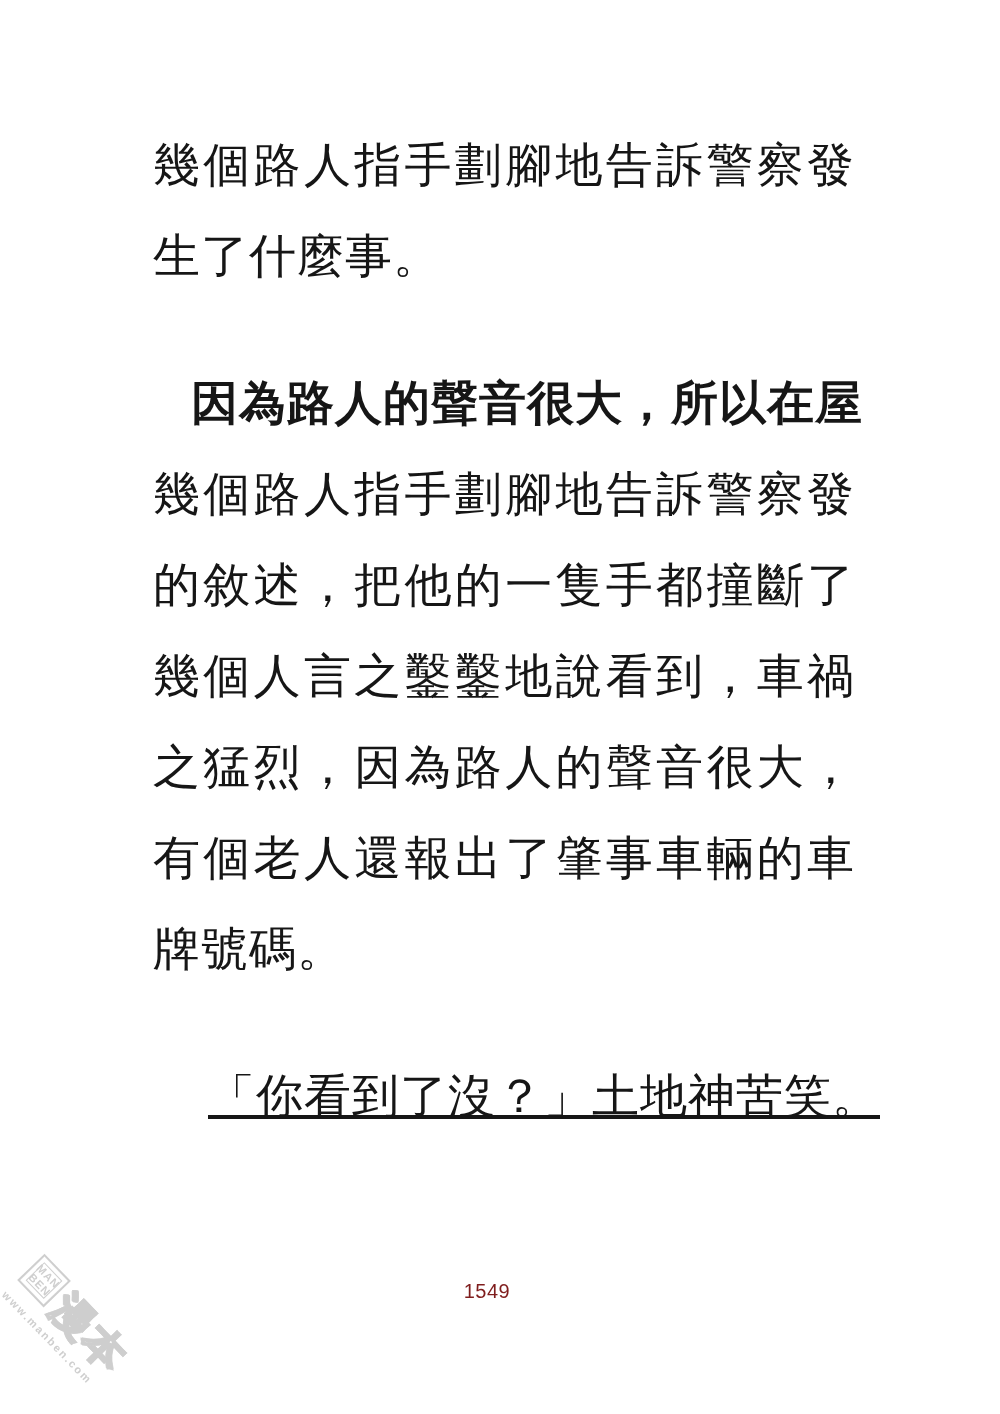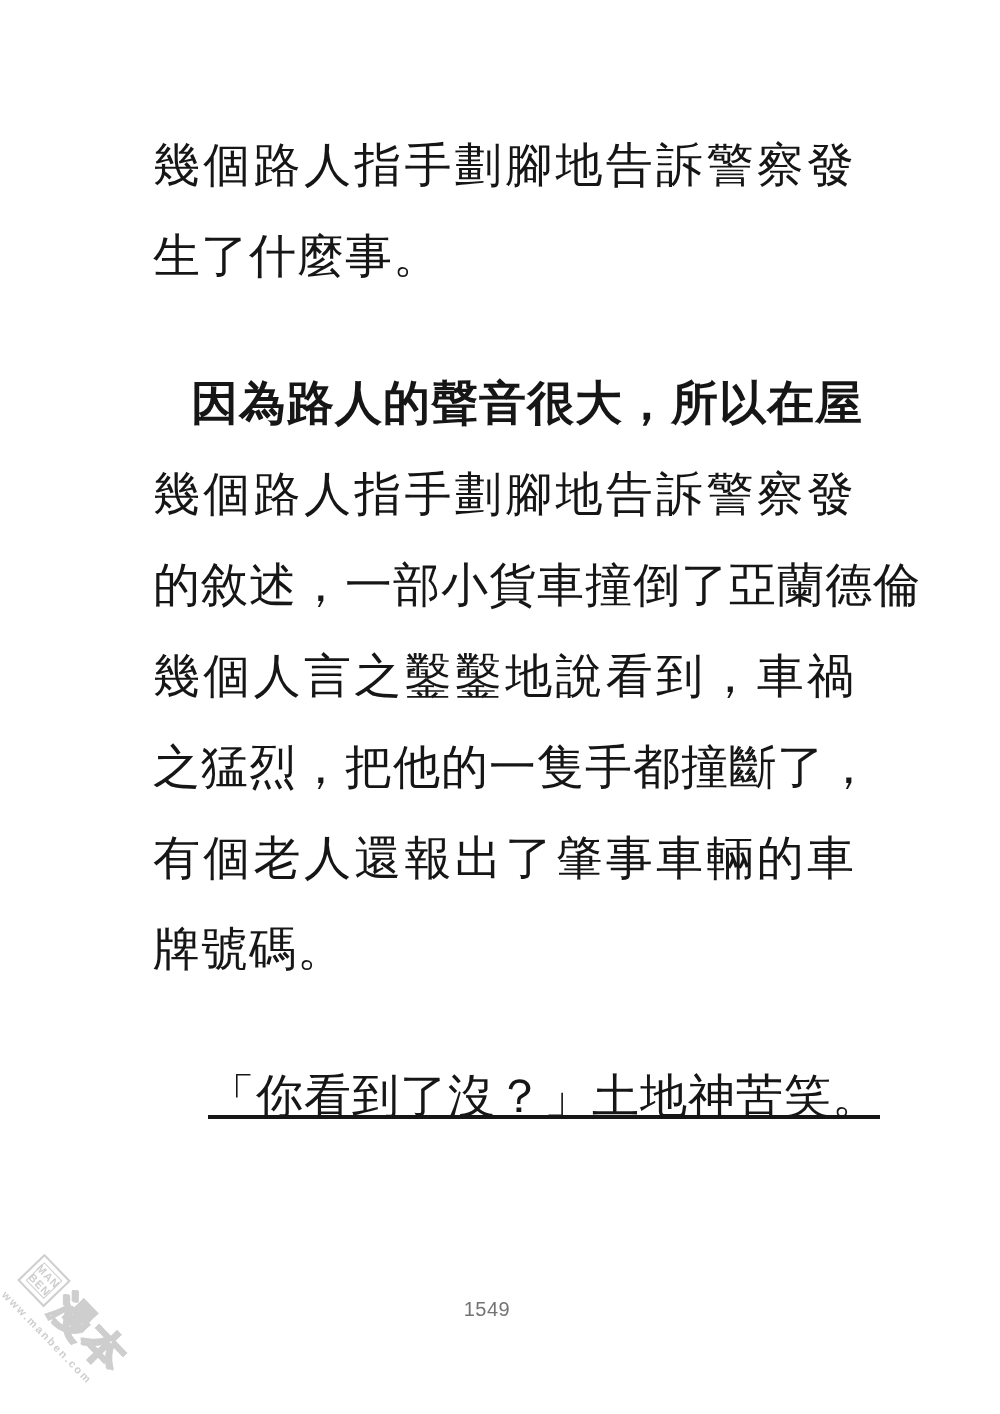--- a/index.html
+++ b/index.html
@@ -43,23 +43,22 @@
   .line.indent-1 { padding-left: 38px; font-weight: bold; }
   .line.indent-2 { padding-left: 55px; text-decoration: underline; }
   
   .page-number {
     position: absolute;
     left: 0;
     right: 0;
     top: 1280px;
     text-align: center;
     font-size: 20px;
-    color: #737373;
+    color: #7f1d1d;
     letter-spacing: 0.5px;
-    margin-top: 18px;
   }
   
   .watermark {
     position: absolute;
     left: 24px;
     top: 1262px;
     width: 160px;
     transform: rotate(46deg);
     transform-origin: 20px 20px;
     color: #c3c3c3;
@@ -113,23 +112,23 @@
   <main class="text-block">
 
     <div class="para">
       <div class="line">幾個路人指手劃腳地告訴警察發</div>
       <div class="line short">生了什麼事。</div>
     </div>
 
     <div class="para">
       <div class="line indent-1">因為路人的聲音很大，所以在屋</div>
       <div class="line">幾個路人指手劃腳地告訴警察發</div>
-      <div class="line">的敘述，一部小貨車撞倒了亞蘭德倫</div>
+      <div class="line">的敘述，把他的一隻手都撞斷了</div>
       <div class="line">幾個人言之鑿鑿地說看到，車禍</div>
-      <div class="line">之猛烈，把他的一隻手都撞斷了，</div>
+      <div class="line">之猛烈，因為路人的聲音很大，</div>
       <div class="line">有個老人還報出了肇事車輛的車</div>
       <div class="line short">牌號碼。</div>
     </div>
 
     <div class="para">
       <div class="line indent-2">「你看到了沒？」土地神苦笑。</div>
     </div>
 
   </main>
 

